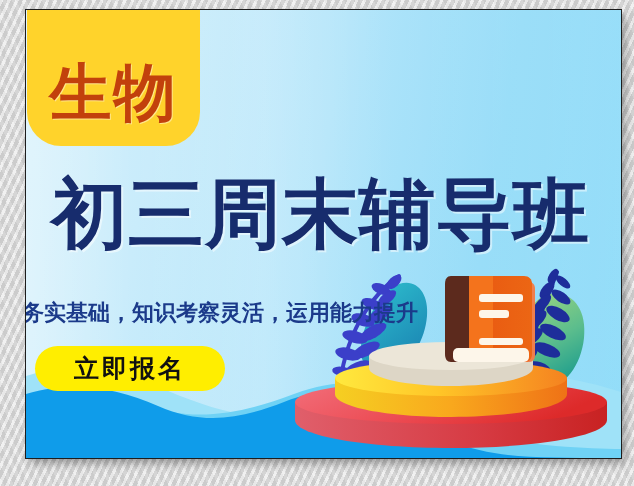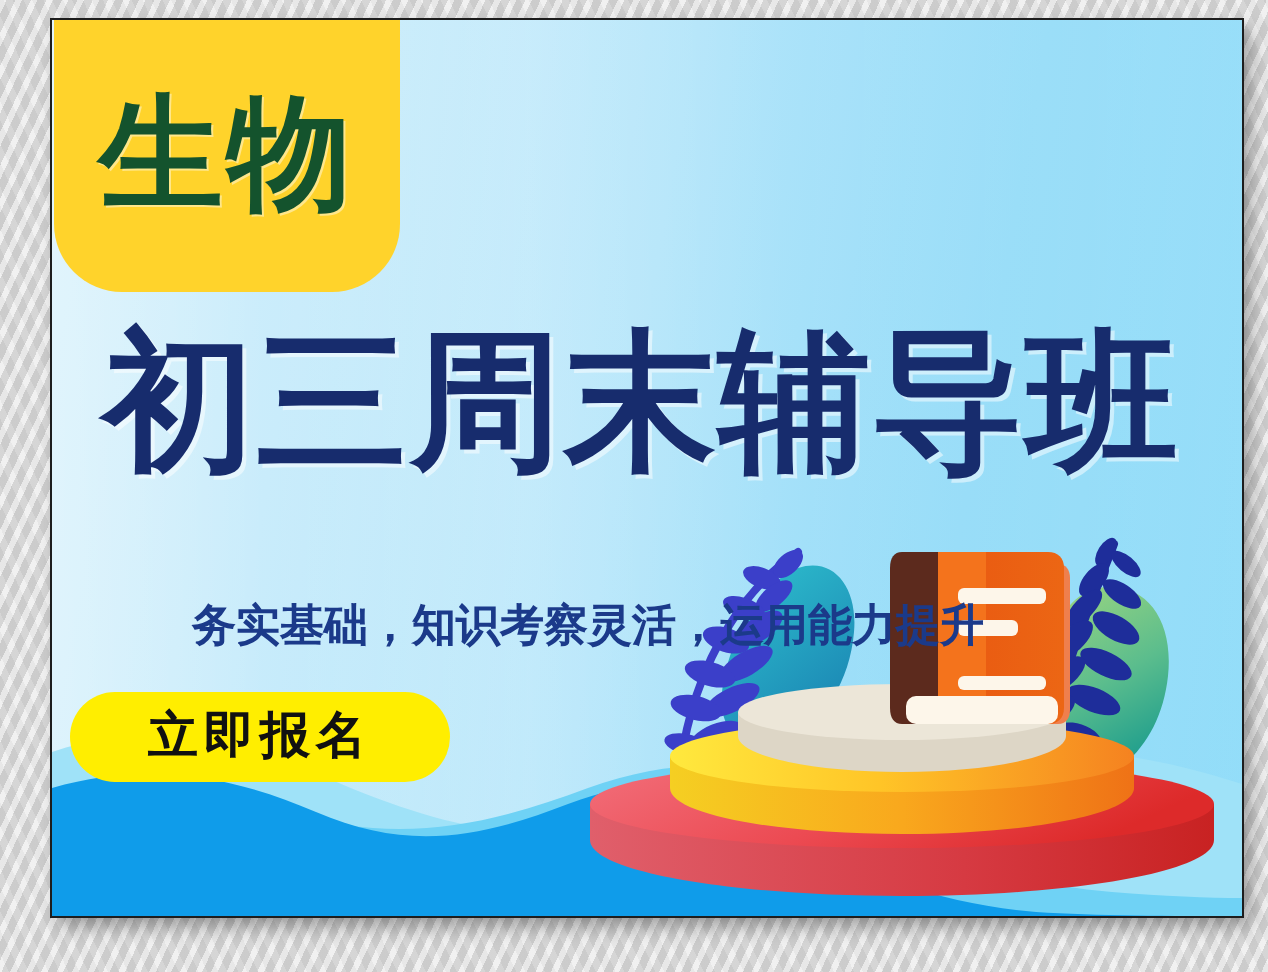--- a/index.html
+++ b/index.html
@@ -69,58 +69,57 @@
     display: flex;
     align-items: flex-end;
     justify-content: center;
     z-index: 6;
   }
   #subject-text {
     font-family: "DejaVu Sans", "Liberation Sans", sans-serif;
     font-size: 62px;
     line-height: 1;
     font-weight: 700;
-    color: #14532d;
+    color: #c2410c;
     letter-spacing: 2px;
-    padding-bottom: 38px;
+    padding-bottom: 22px;
     text-shadow: 1px 1px 0 rgba(255,255,255,.45);
     white-space: nowrap;
   }
 
   
   #headline {
     position: absolute;
     left: -3px;
-    top: 153px;
+    top: 166px;
     width: 595px;
     text-align: center;
     z-index: 7;
     font-size: 76px;
     line-height: 1;
     font-weight: 700;
     color: #172c6d;
     letter-spacing: 1px;
     white-space: nowrap;
     text-shadow: 2px 2px 0 rgba(255,255,255,.5);
   }
 
   
   #subtitle {
     position: absolute;
     left: -4px;
     top: 292px;
     width: 470px;
-    text-align: right;
+    text-align: left;
     z-index: 7;
     font-size: 22px;
     line-height: 1;
     font-weight: 700;
     color: #1b3a8a;
     white-space: nowrap;
-    font-family: Liberation Serif, serif;
   }
 
   
   #cta-button {
     position: absolute;
     left: 9px;
     top: 336px;
     width: 190px;
     height: 45px;
     background: #ffee00;

